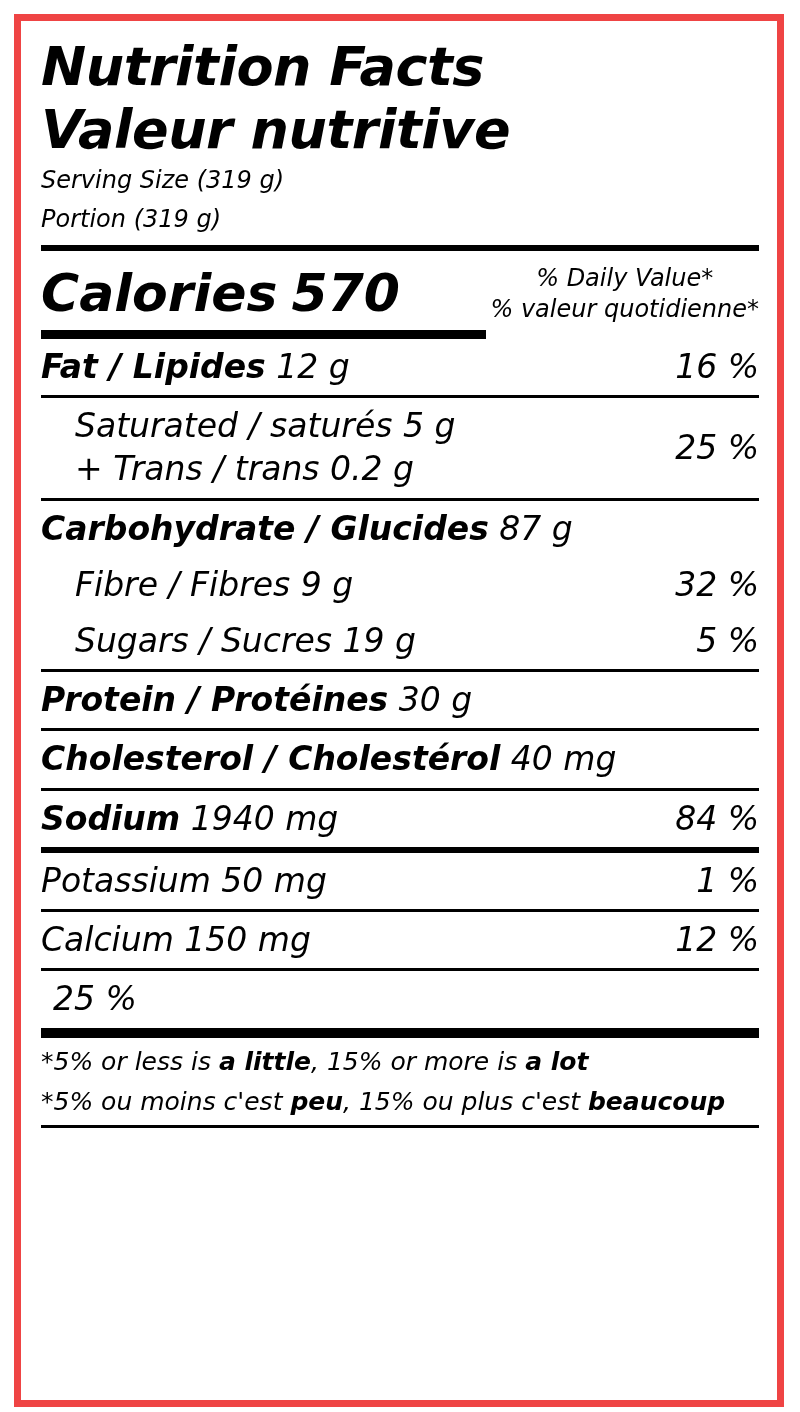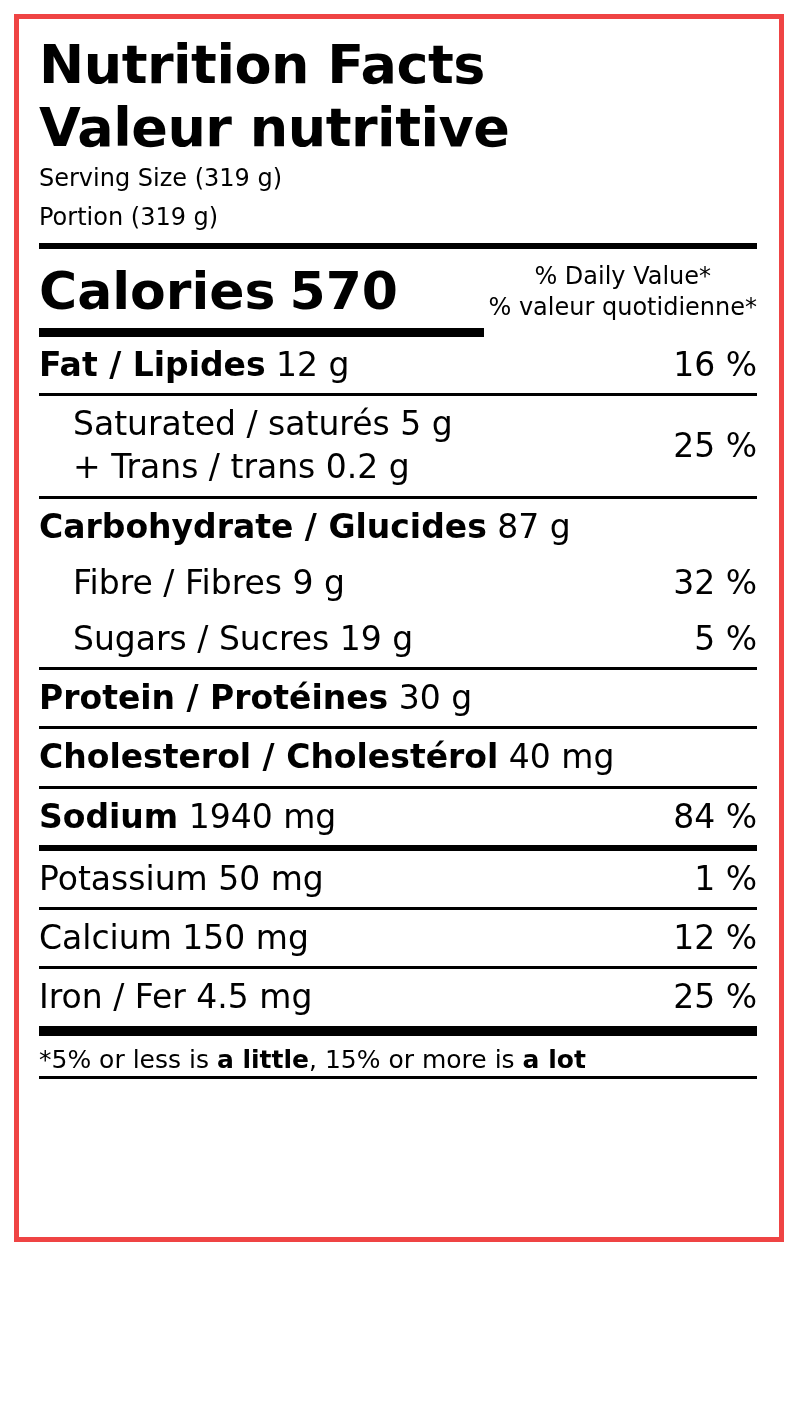--- a/index.html
+++ b/index.html
@@ -13,24 +13,25 @@
     font-family: "DejaVu Sans", sans-serif;
     color: #000000;
     -webkit-font-smoothing: antialiased;
   }
 
   .panel {
     position: absolute;
     left: 14px;
     top: 14px;
     width: 770px;
-    height: 1228px;
-    border: 5px solid #ef4444;
+    height: 1393px;
+    border: 7px solid #ef4444;
     box-sizing: border-box;
     background: #fff;
+    font-style: italic;
   }
 
   .inner {
     position: absolute;
     left: 20px;
     top: 12px;
     width: 718px;
   }
 
   
@@ -219,24 +220,24 @@
     </div>
     <div class="rule-thin"></div>
 
     <div class="row">
       <div class="left">Calcium 150 mg</div>
       <div class="right">12 %</div>
     </div>
     <div class="rule-thin"></div>
 
     <div class="row">
-      <div class="left">Iron / Fer 4.5 mg</div>
       <div class="right">25 %</div>
     </div>
     <div class="rule-thick"></div>
 
     <div class="foot"><span>*5% or less is </span><span class="b">a little</span><span>, 15% or more is </span><span class="b">a lot</span></div>
 
+    <div class="foot foot-last"><span>*5% ou moins c'est </span><span class="b">peu</span><span>, 15% ou plus c'est </span><span class="b">beaucoup</span></div>
 
     <div class="rule-thin"></div>
 
   </div>
 </div>
 
 </body></html>

